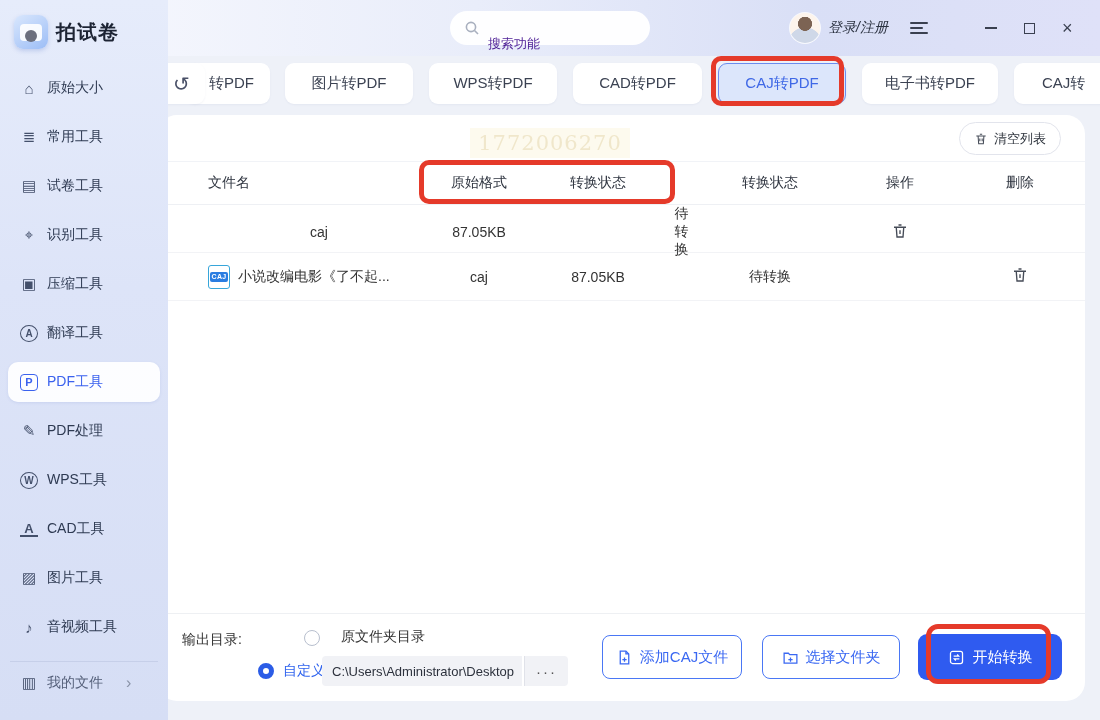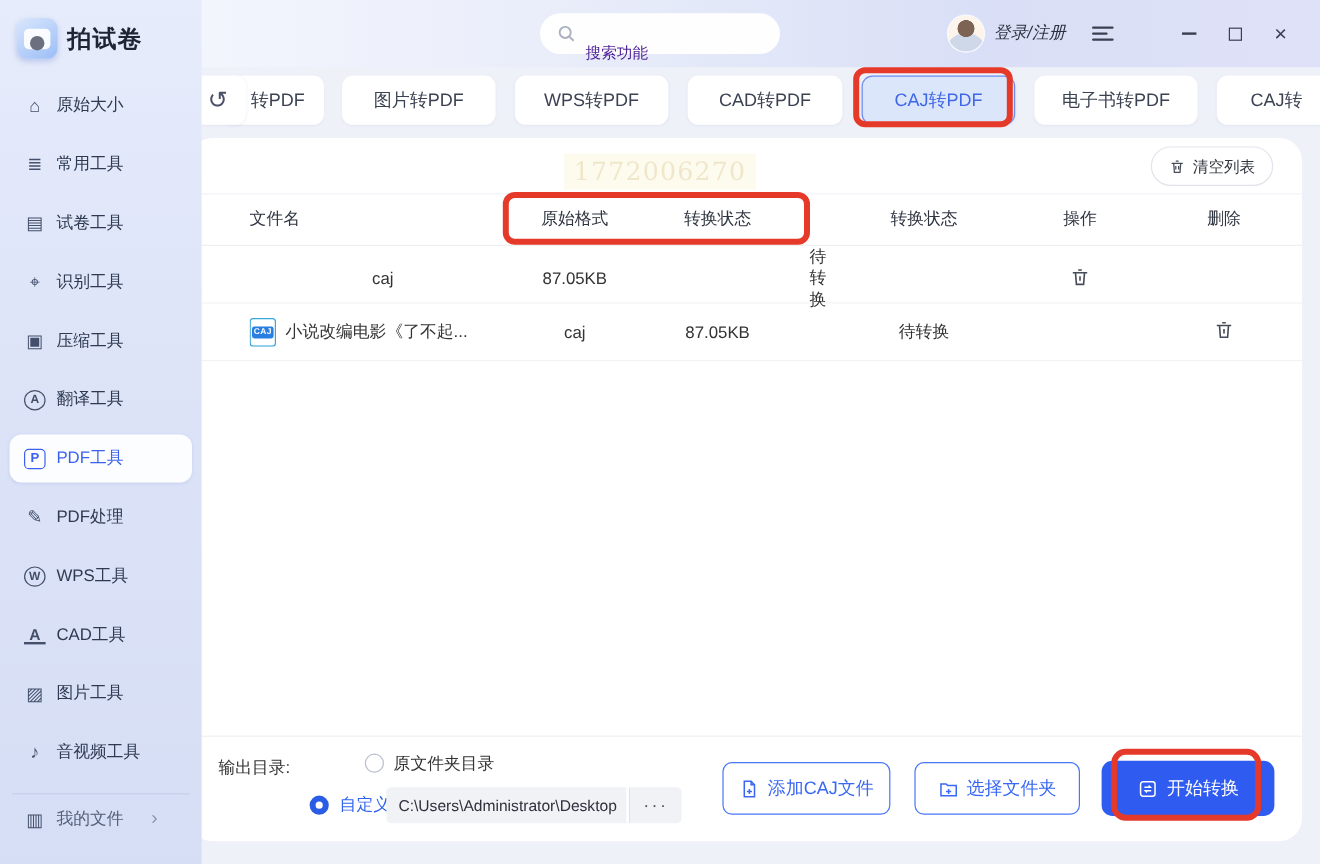--- a/index.html
+++ b/index.html
@@ -146,21 +146,21 @@
   .fileicon .badge {
     background:#2a7de1; color:#fff; font-size:7px; font-weight:bold;
     padding:1.5px 2px; border-radius:2px; letter-spacing:.3px;
   }
   .trash { width:18px; height:18px; color:#454b57; cursor:pointer; display:inline-block; }
   .clear-btn .trash { width:14px; height:14px; }
 
   
   .outsec { position:absolute; left:0; bottom:0; width:100%; height:88px; border-top:1px solid #eef0f3; }
   .out-label { position:absolute; left:24px; top:17px; font-size:14px; color:#333; }
-  .opt1 { position:absolute; left:146px; top:14px; display:flex; align-items:flex-start; gap:8px; font-size:14px; color:#333; cursor:pointer; }
+  .opt1 { position:absolute; left:146px; top:14px; display:flex; align-items:flex-end; gap:21px; font-size:14px; color:#333; cursor:pointer; }
   .opt2 { position:absolute; left:100px; top:48px; display:flex; align-items:center; gap:9px; font-size:14px; color:#2f63ee; cursor:pointer; }
   .radio { width:16px; height:16px; border-radius:50%; border:1.5px solid #b8bfce; background:#fff; }
   .radio.on { border:5px solid #2b5ce6; }
   .path-input {
     position:absolute; left:164px; top:42px; width:200px; height:30px; background:#f1f2f6;
     border-radius:4px 0 0 4px; font-size:13px; color:#2c313c; display:flex; align-items:center;
     padding:0 10px; white-space:nowrap; overflow:hidden;
   }
   .dots-btn {
     position:absolute; left:366px; top:42px; width:44px; height:30px; background:#f1f2f6;

